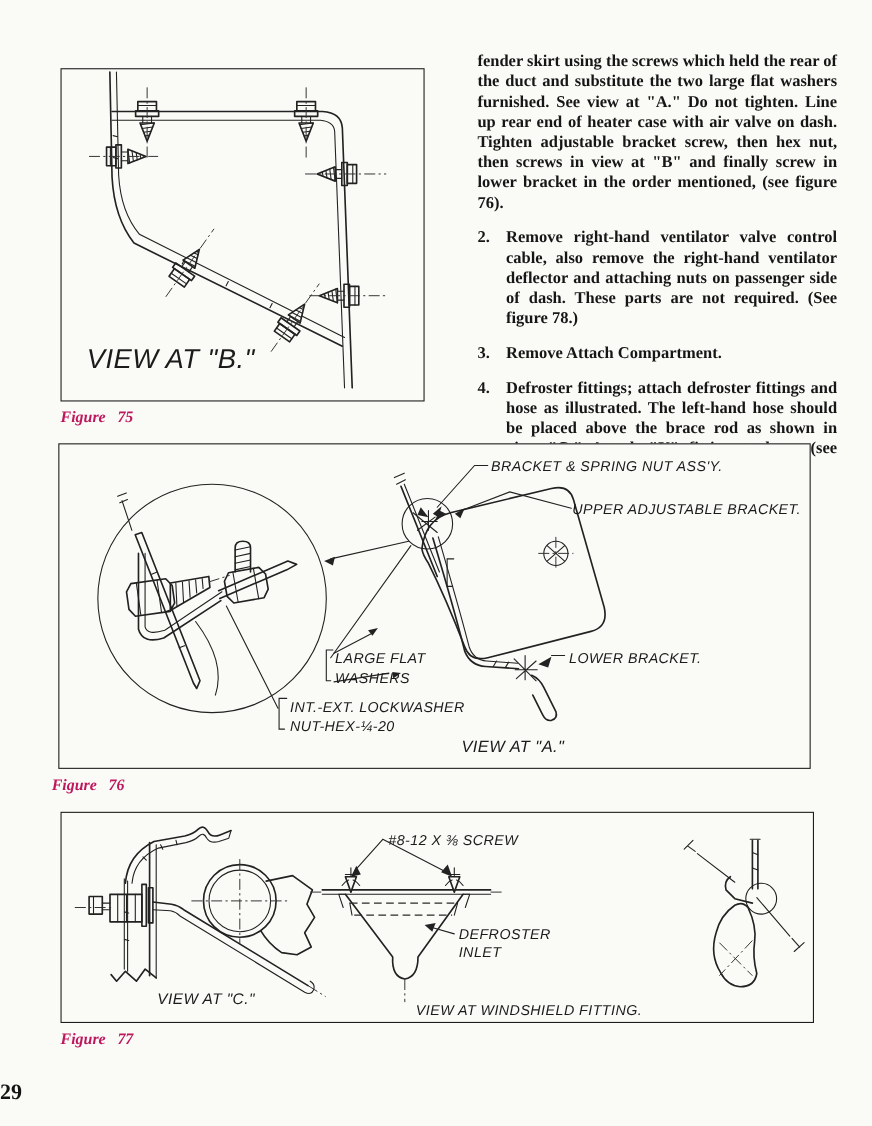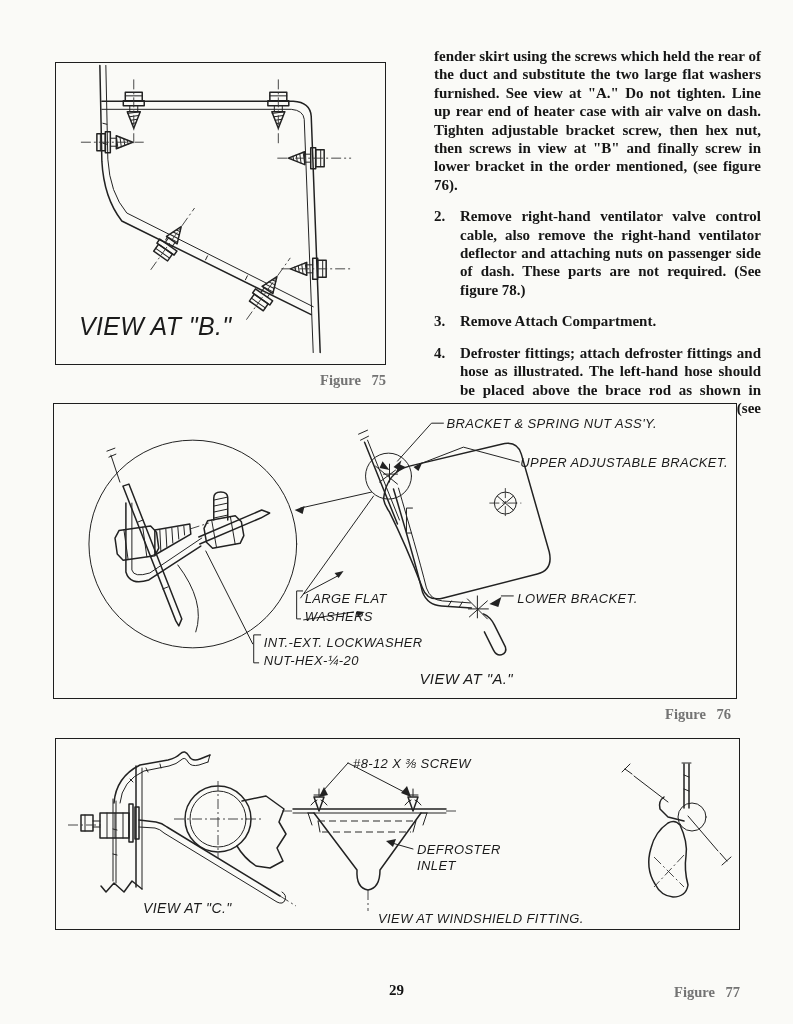--- a/index.html
+++ b/index.html
@@ -1,20 +1,20 @@
 <!DOCTYPE html>
 <html><head>
 <meta charset="utf-8">
 <style>
   html,body{margin:0;padding:0;background:#e8e8e6;}
   .page{position:relative;width:793px;height:1024px;background:#fafaf7;overflow:hidden;
         font-family:"Liberation Serif",serif;color:#1b1b1b;}
   .figbox{position:absolute;border:1.6px solid #1e1e1e;background:#fafaf7;box-sizing:border-box;}
-  .caption{position:absolute;text-align:right;font-weight:bold;font-size:14.5px;word-spacing:7px;color:#737373;}
-  .pagenum{position:absolute;text-align:center;font-weight:bold;font-size:15px;color:#141414;}
+  .caption{position:absolute;text-align:left;font-weight:bold;font-size:14.5px;word-spacing:7px;color:#be185d;font-style:italic;}
+  .pagenum{position:absolute;font-weight:bold;font-size:20px;color:#141414;}
   .textcol{position:absolute;left:434px;top:47px;width:327px;font-size:15px;font-weight:bold;
            line-height:18.4px;text-align:justify;color:#161616;}
   .textcol p{margin:0;}
   .li{display:flex;margin-top:13px;}
   .li .num{flex:none;width:26px;}
   .li .itx{flex:1;text-align:justify;}
   svg{display:block;}
   svg .ln{stroke:#222;stroke-width:1.5;fill:none;stroke-linecap:round;stroke-linejoin:round;}
   svg .thin{stroke:#222;stroke-width:1px;fill:none;stroke-linecap:round;}
   svg .cl{stroke:#333;stroke-width:0.9;fill:none;stroke-dasharray:10 3 2 3;}
@@ -278,16 +278,16 @@
         <path class="thin" d="M628,36 l5,2 M628,50 l5,2 M626,24 h9"></path>
         <path class="thin" d="M578,37 L612,63 M576,35 l-7,-5 M566,33 l8,-8"></path>
         <path class="thin" d="M632,77 L662,112 M664,114 l7,8 M666,126 l9,-8"></path>
         <circle class="thin" cx="636" cy="78" r="14"></circle>
         <path class="ln" d="M608,58 Q602,62 604,70 L612,78 L628,82"></path>
         <path class="ln" d="M612,84 Q599,93 595,109 Q589,129 599,145 Q605,157 617,158 Q630,158 632,146 Q628,131 630,117 Q632,103 624,86 Q619,80 612,84 Z"></path>
         <path class="cl" d="M598,118 L628,148 M628,116 L598,148"></path>
       </g>
     </svg>
   </div>
-  <div class="caption" style="left:55px;top:984px;width:685px;">Figure 77</div>
+  <div class="caption" style="left:55px;top:937px;width:685px;">Figure 77</div>
 
   <div class="pagenum" style="left:0;top:982px;width:793px;">29</div>
 </div>
 
 </body></html>

